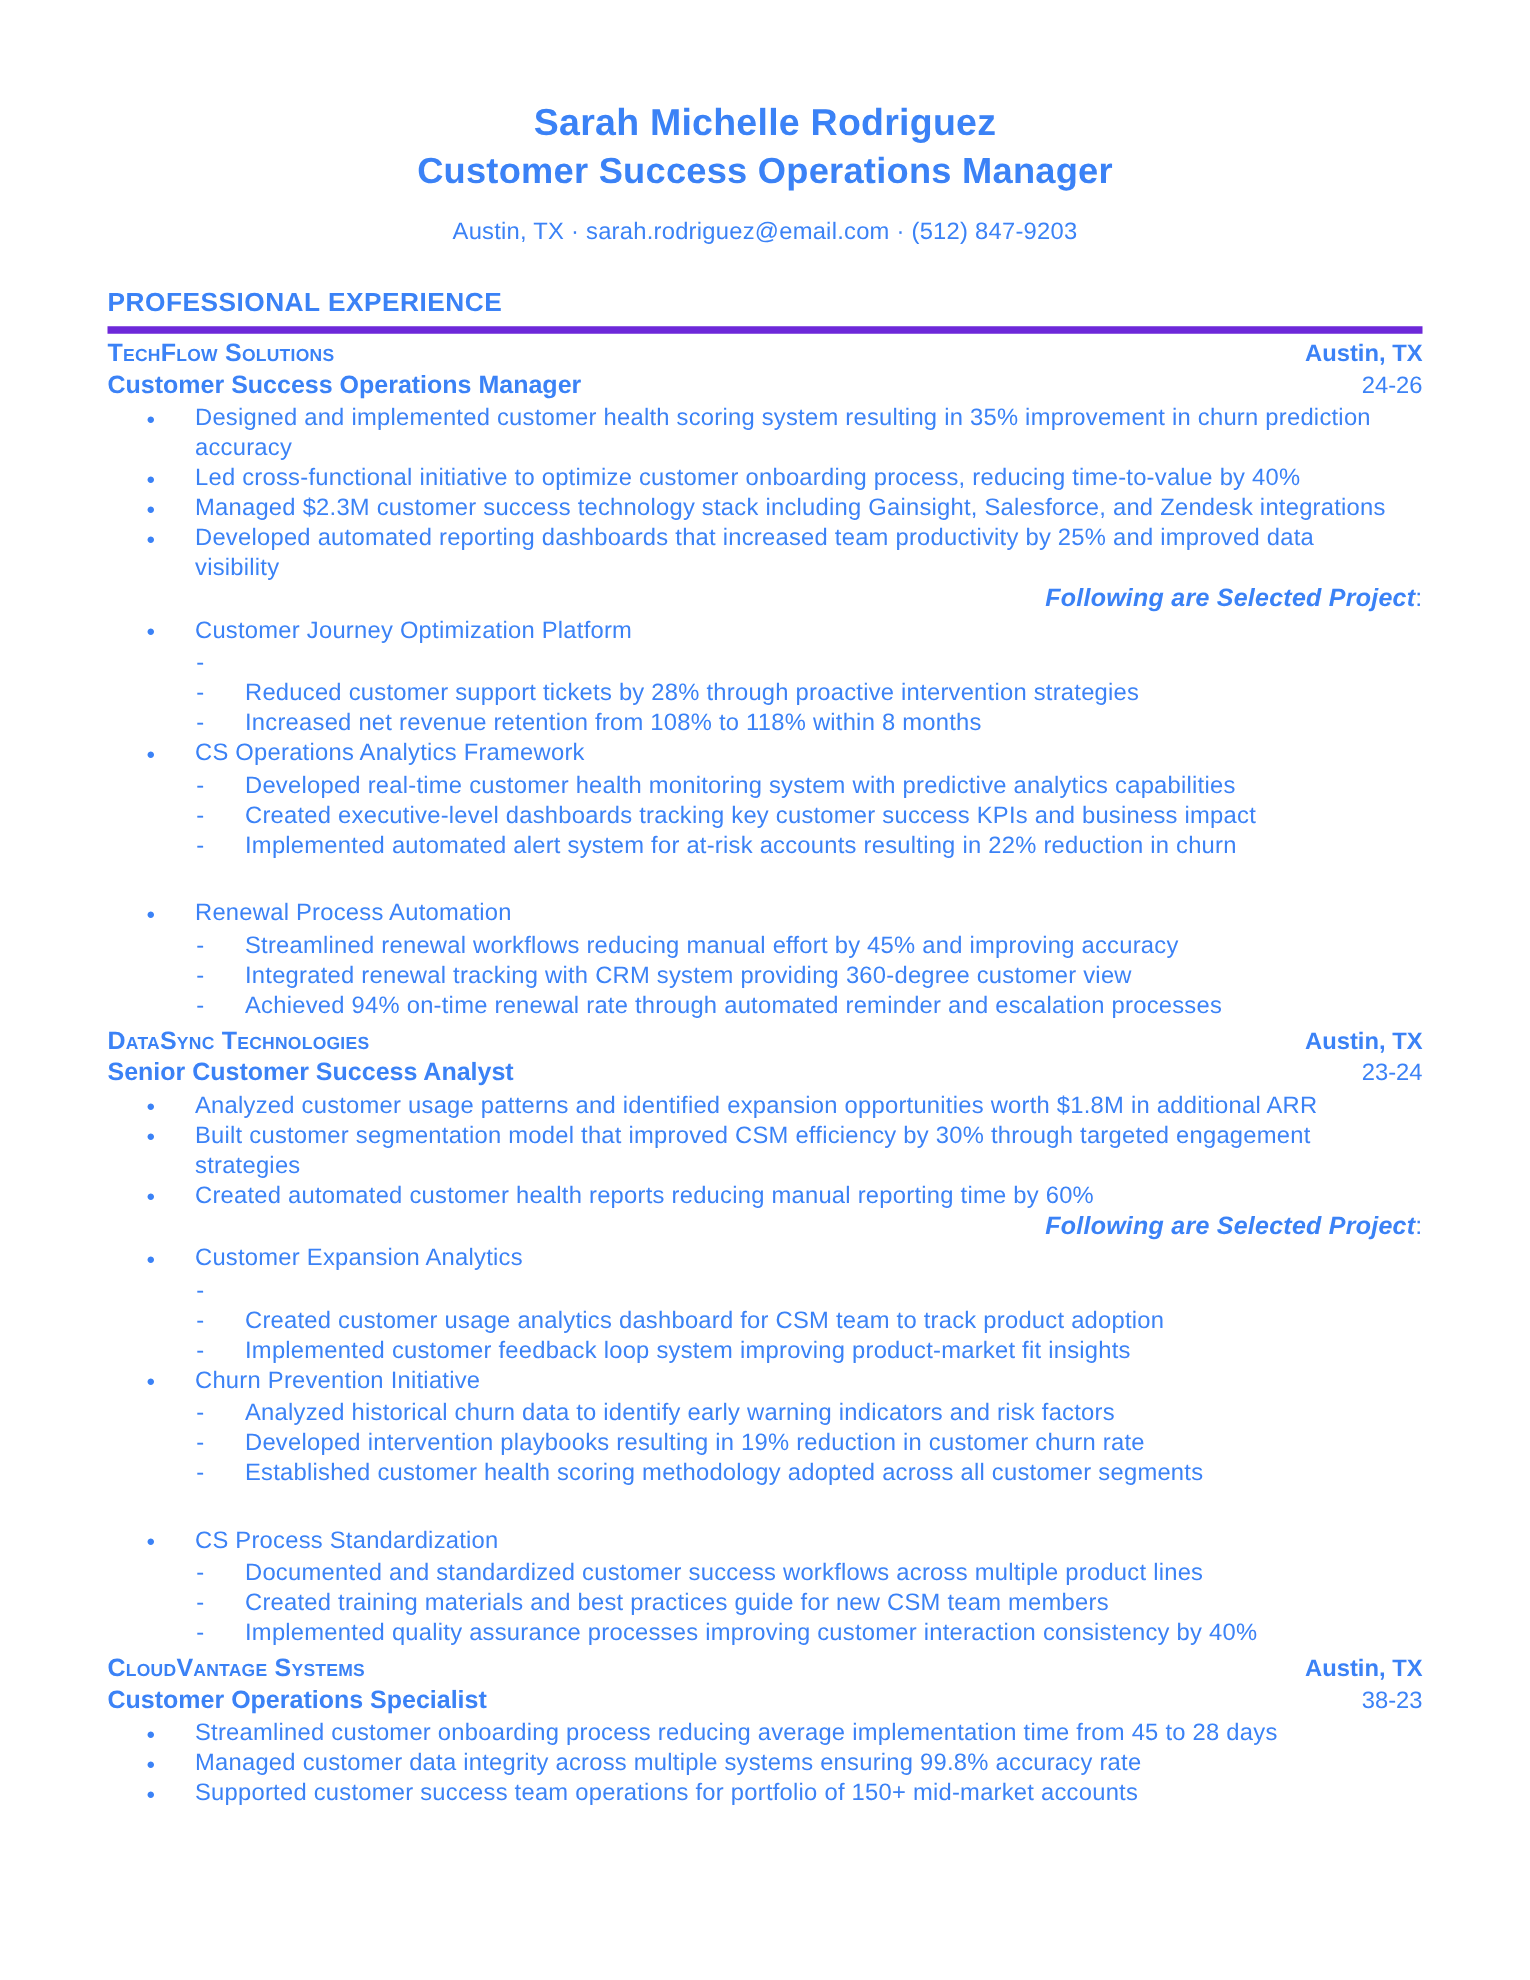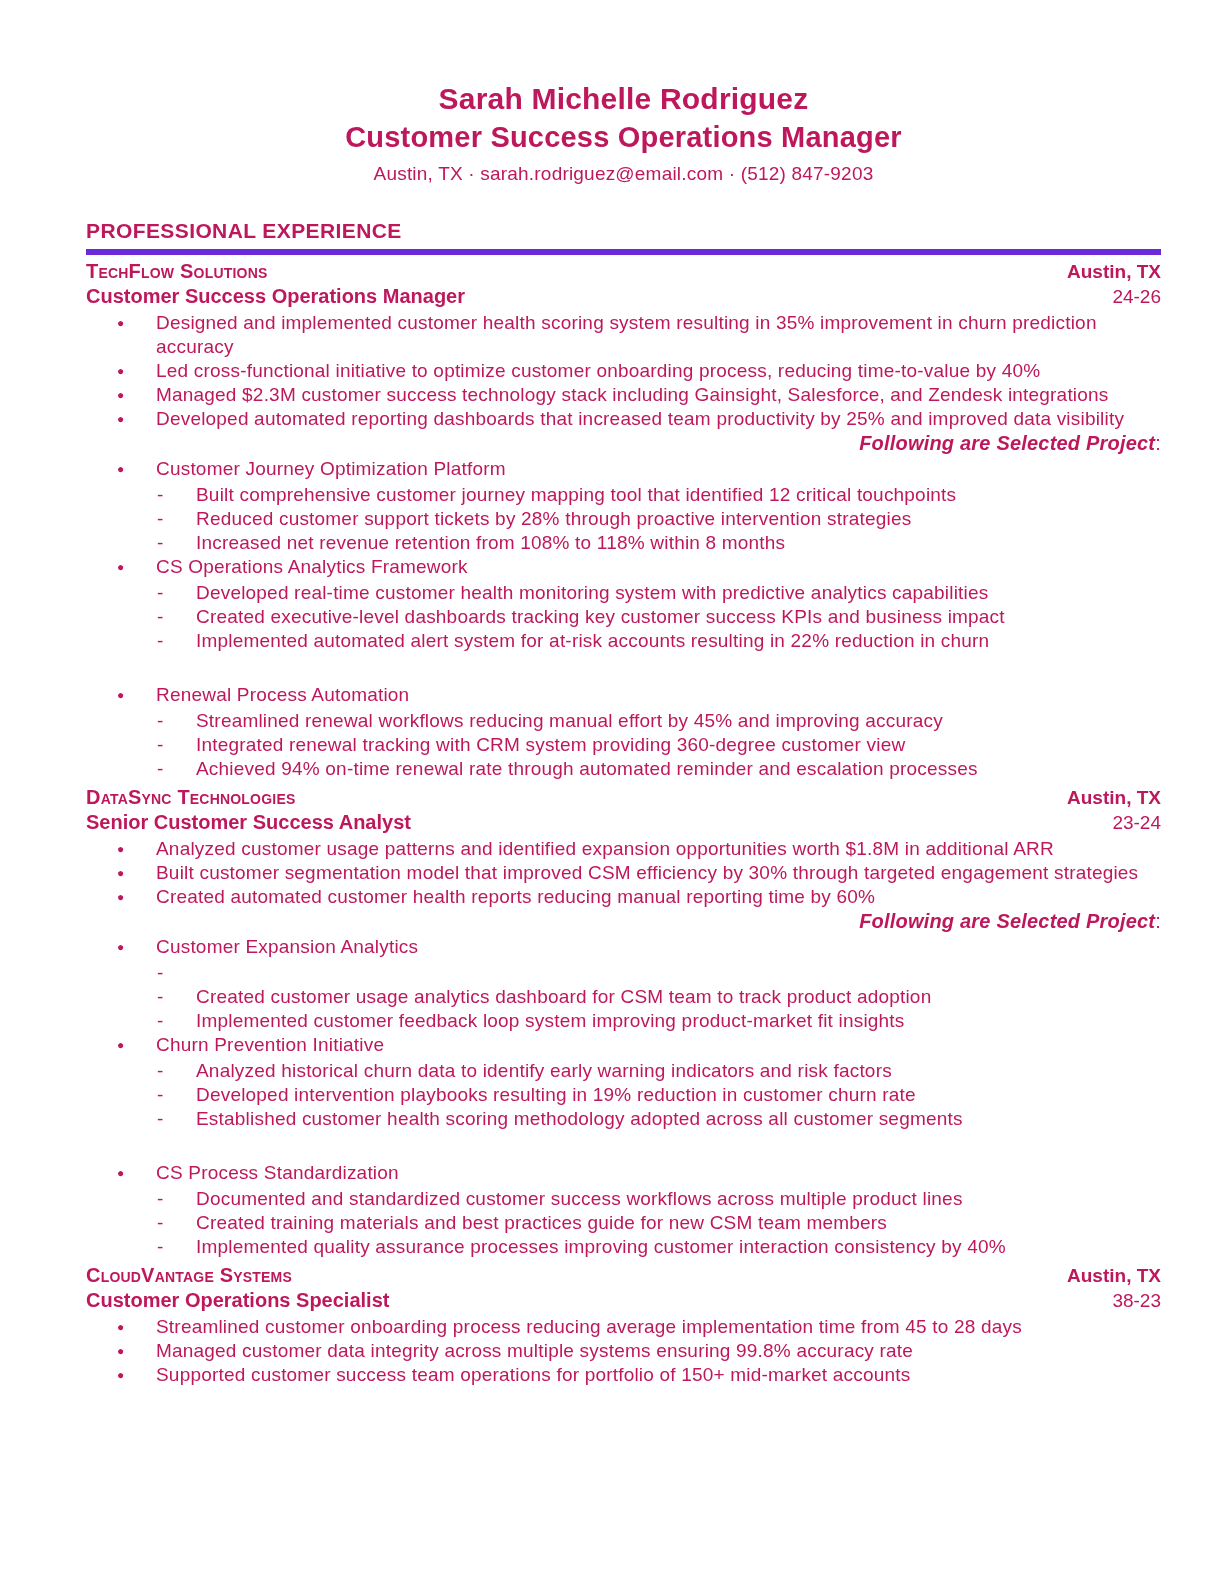--- a/index.html
+++ b/index.html
@@ -2,36 +2,36 @@
 <html><head>
 <meta charset="utf-8">
 <style>
   html, body { margin: 0; padding: 0; background: #ffffff; }
   .page {
     position: relative;
     width: 1224px;
     height: 1584px;
     box-sizing: border-box;
     background: #ffffff;
-    padding: 80px 63px 40px 86px;
+    padding: 80px 86px 40px 86px;
     font-family: "Liberation Sans", sans-serif;
-    color: #be185d;
+    color: #3b82f6;
     overflow: hidden;
   }
   .name {
     font-size: 30px; line-height: 38px; font-weight: 700;
     text-align: center; letter-spacing: 0.2px;
   }
   .headline {
     font-size: 29px; line-height: 38px; font-weight: 700;
     text-align: center; letter-spacing: 0.2px;
   }
   .contact {
     font-size: 19px; line-height: 28px; text-align: center;
-    margin-top: 4px; letter-spacing: 0.2px;
+    margin-top: 16px; letter-spacing: 0.2px;
   }
   .section-title {
     margin-top: 30px;
     font-size: 21px; line-height: 26px; font-weight: 700; letter-spacing: 0.4px;
     border-bottom: 6px solid #6d28d9; padding-bottom: 5px;
   }
   .job { margin-top: 4px; }
   .job-row {
     display: flex; justify-content: space-between; align-items: baseline;
     line-height: 24px;
@@ -94,21 +94,20 @@
     <div class="plabel"><span class="plabel-text">Following are Selected Project</span><span class="colon">:</span></div>
     <ul class="projects">
   <li class="project">
     <div class="line brow">
       <span class="marker">●</span>
       <span class="btext">Customer Journey Optimization Platform</span>
     </div>
     <ul class="project-subs">
   <li class="line drow">
     <span class="marker">-</span>
-    <span class="btext">Built comprehensive customer journey mapping tool that identified 12 critical touchpoints</span>
   </li>
 
   <li class="line drow">
     <span class="marker">-</span>
     <span class="btext">Reduced customer support tickets by 28% through proactive intervention strategies</span>
   </li>
 
   <li class="line drow">
     <span class="marker">-</span>
     <span class="btext">Increased net revenue retention from 108% to 118% within 8 months</span>

